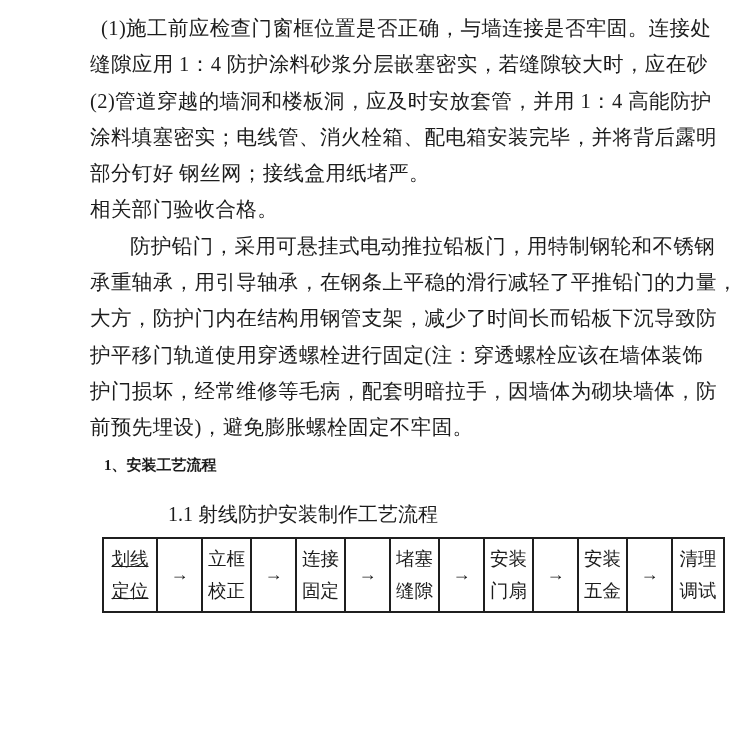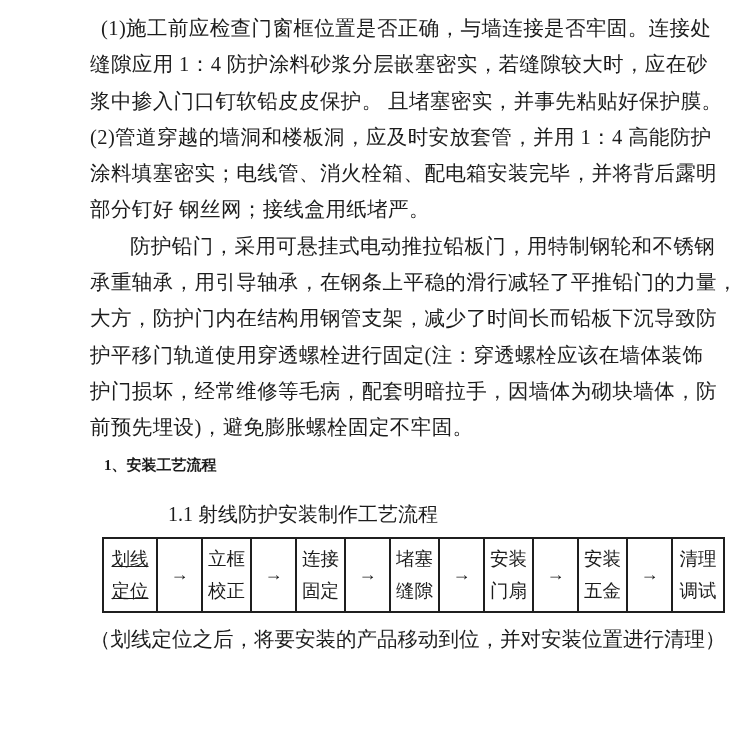--- a/index.html
+++ b/index.html
@@ -75,28 +75,28 @@
 </style>
 </head>
 <body>
 
 <div class="page">
 
   <div class="body-text">
       <div class="paragraph">
         <div class="body-line indent-small">(1)施工前应检查门窗框位置是否正确，与墙连接是否牢固。连接处</div>
         <div class="body-line">缝隙应用 1：4 防护涂料砂浆分层嵌塞密实，若缝隙较大时，应在砂</div>
-        <div class="body-line">浆中掺入门口钉软铅皮皮保护。 且堵塞密实，并事先粘贴好保护膜。</div>
       </div>
       <div class="paragraph">
         <div class="body-line">(2)管道穿越的墙洞和楼板洞，应及时安放套管，并用 1：4 高能防护</div>
         <div class="body-line">涂料填塞密实；电线管、消火栓箱、配电箱安装完毕，并将背后露明</div>
         <div class="body-line">部分钉好 钢丝网；接线盒用纸堵严。</div>
       </div>
       <div class="paragraph">
+        <div class="body-line">相关部门验收合格。</div>
       </div>
       <div class="paragraph">
         <div class="body-line indent-standard">防护铅门，采用可悬挂式电动推拉铅板门，用特制钢轮和不锈钢</div>
         <div class="body-line">承重轴承，用引导轴承，在钢条上平稳的滑行减轻了平推铅门的力量，</div>
         <div class="body-line">大方，防护门内在结构用钢管支架，减少了时间长而铅板下沉导致防</div>
         <div class="body-line">护平移门轨道使用穿透螺栓进行固定(注：穿透螺栓应该在墙体装饰</div>
         <div class="body-line">护门损坏，经常维修等毛病，配套明暗拉手，因墙体为砌块墙体，防</div>
         <div class="body-line">前预先埋设)，避免膨胀螺栓固定不牢固。</div>
       </div>
     </div>
@@ -139,15 +139,14 @@
           </td>
           <td class="arrow-cell">→</td>
           <td class="step-cell">
             <div class="step-line">清理</div>
             <div class="step-line">调试</div>
           </td>
         </tr>
     </tbody>
   </table>
 
-  <div class="flow-caption">（划线定位之后，将要安装的产品移动到位，并对安装位置进行清理）</div>
 
 </div>
 
 </body></html>

